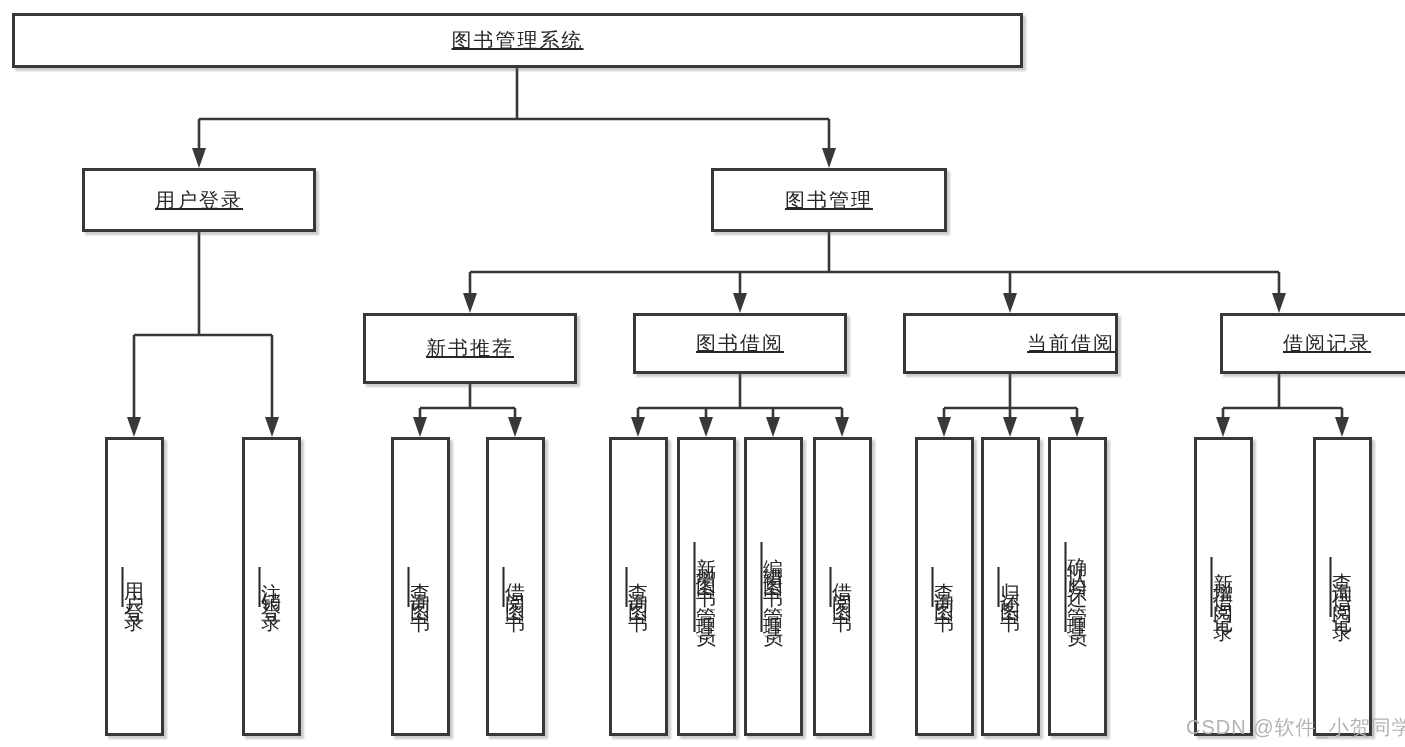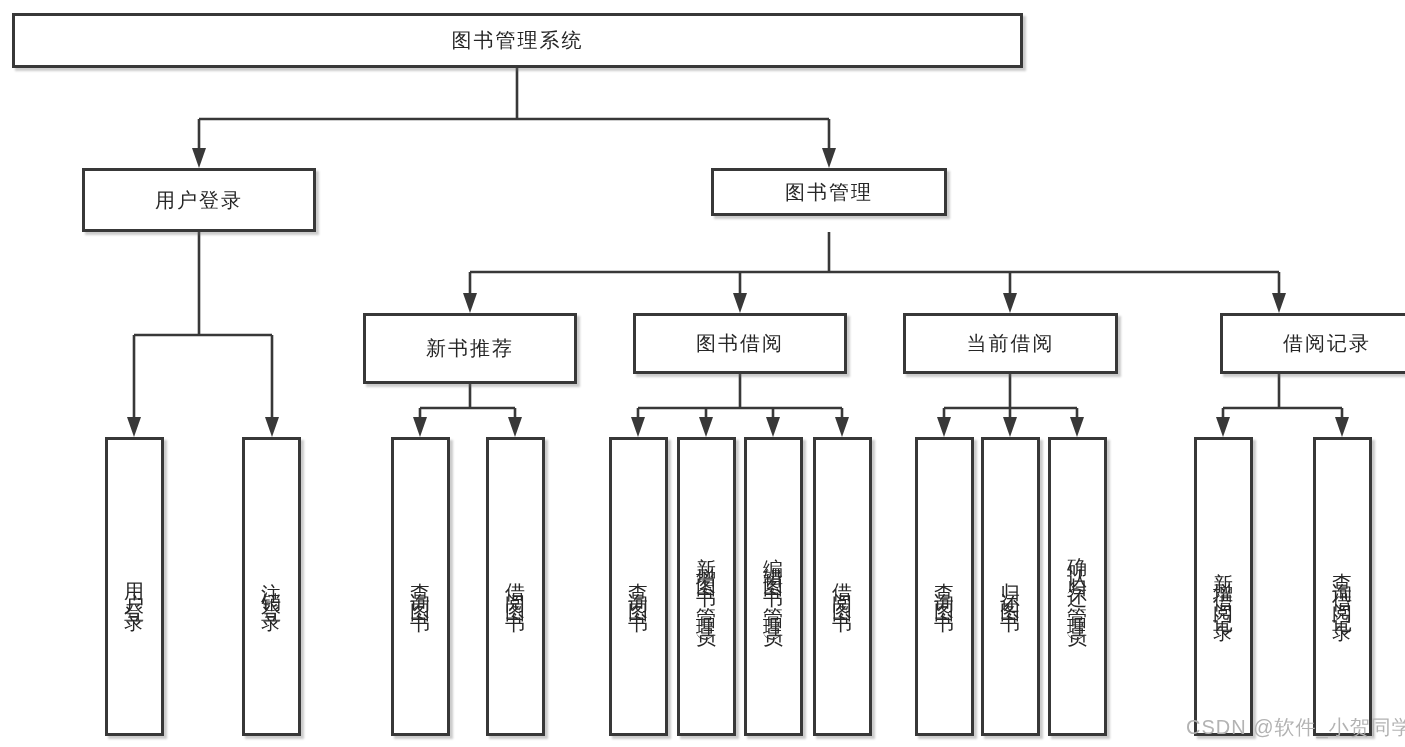--- a/index.html
+++ b/index.html
@@ -25,20 +25,21 @@
   .node {
     position: absolute;
     box-sizing: border-box;
     background: #ffffff;
     border: 3px solid #383838;
     color: #262626;
     display: flex;
     align-items: center;
     justify-content: center;
     box-shadow: 3px 3px 2px rgba(110,110,110,0.35);
+    text-decoration: underline;
   }
   .hbox {
     font-size: 20px;
     letter-spacing: 2px;
     white-space: nowrap;
   }
   .vbox {
     writing-mode: vertical-rl;
     text-orientation: mixed;
     font-size: 20px;
@@ -128,31 +129,31 @@
     </g>
   </svg>
 
   <div class="node hbox" style="left:12px; top:13px; width:1011px; height:55px;">
     <span>图书管理系统</span>
   </div>
 
   <div class="node hbox" style="left:82px; top:168px; width:234px; height:64px;">
     <span>用户登录</span>
   </div>
-  <div class="node hbox" style="left:711px; top:168px; width:236px; height:48px;">
+  <div class="node hbox" style="left:711px; top:168px; width:236px; height:64px;">
     <span>图书管理</span>
   </div>
 
   <div class="node hbox" style="left:363px; top:313px; width:214px; height:71px;">
     <span>新书推荐</span>
   </div>
   <div class="node hbox" style="left:633px; top:313px; width:214px; height:61px;">
     <span>图书借阅</span>
   </div>
-  <div class="node hbox" style="left:903px; top:313px; width:215px; height:61px;">
+  <div class="node hbox" style="left:903px; top:313px; width:215px; height:61px;justify-content:flex-end;">
     <span>当前借阅</span>
   </div>
   <div class="node hbox" style="left:1172px; top:313px; width:214px; height:61px;margin-left:48px;">
     <span>借阅记录</span>
   </div>
 
   <div class="node vbox" style="left:105px; top:437px; width:59px; height:299px;">
     <span class="vtext">用户登录</span>
   </div>
   <div class="node vbox" style="left:242px; top:437px; width:59px; height:299px;">

